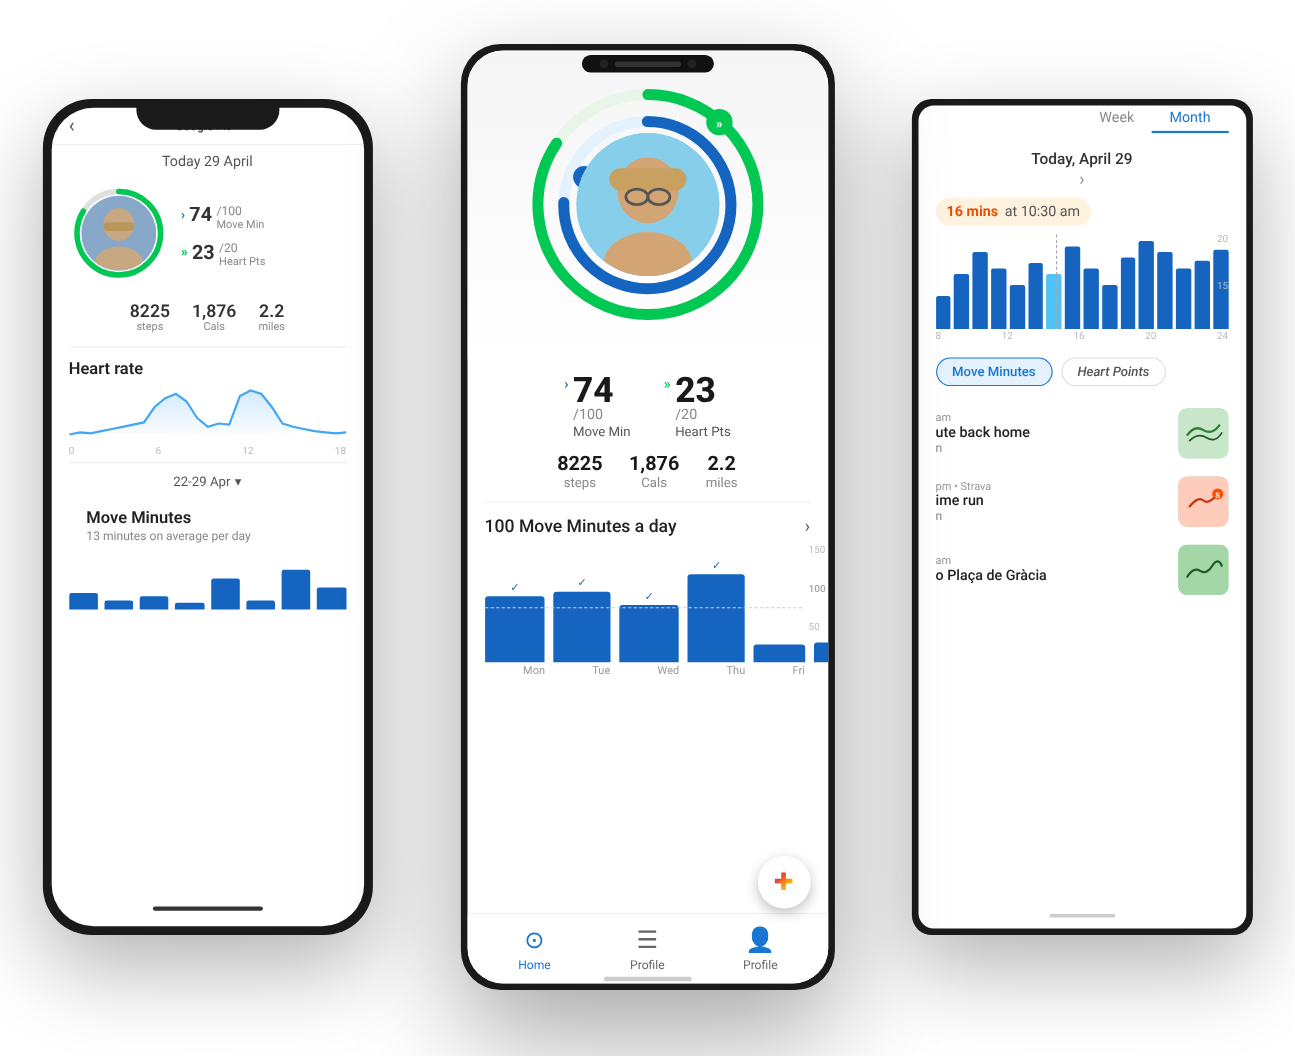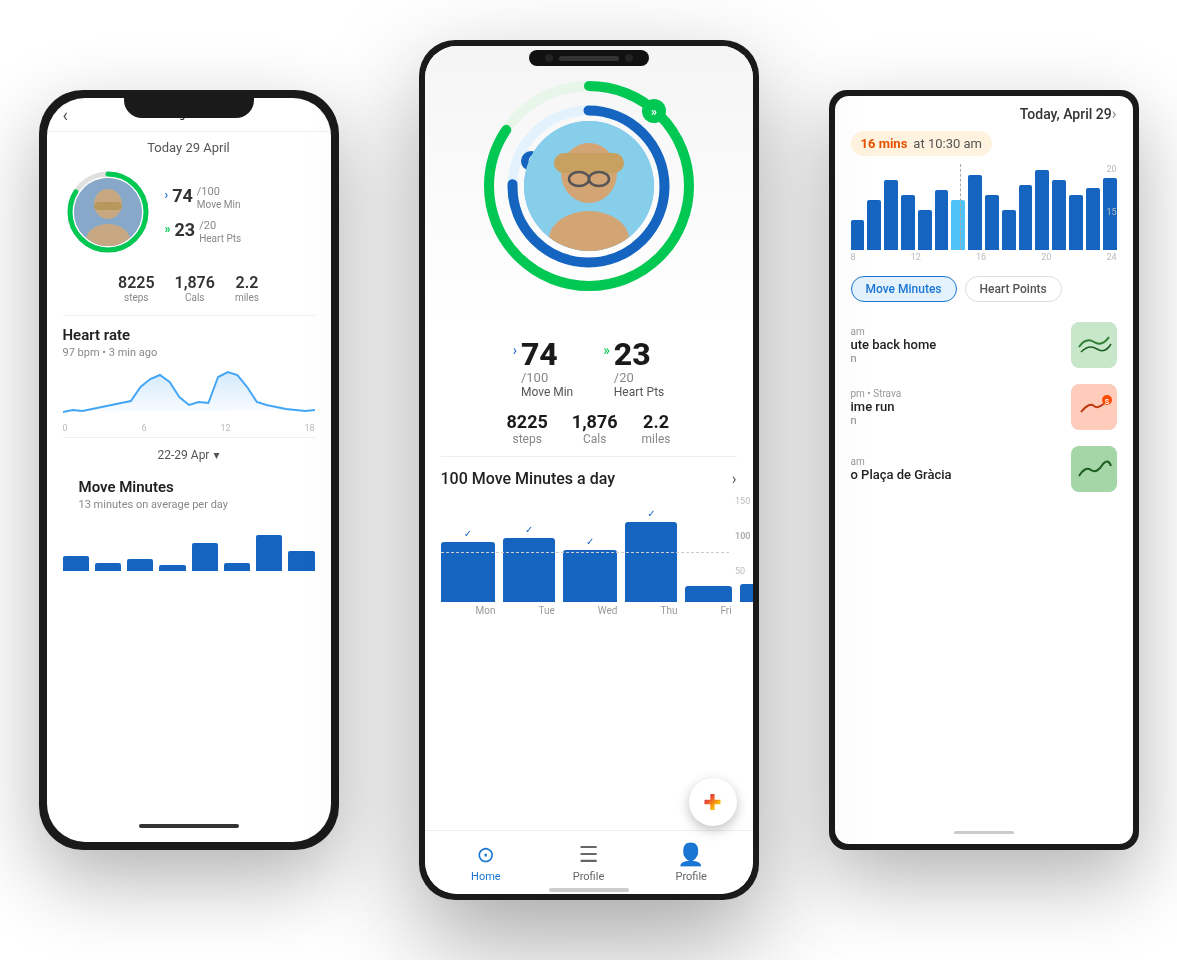--- a/index.html
+++ b/index.html
@@ -403,22 +403,23 @@
     .right-tab {
       padding: 4px 16px;
       font-size: 13px;
       color: #888;
       border-bottom: 2px solid transparent;
     }
     .right-tab.active { color: #1976d2; border-bottom-color: #1976d2; }
     .right-today {
       display: flex;
       align-items: center;
-      justify-content: flex-end;
+      justify-content: center;
       padding: 8px 16px 4px;
+      flex-direction: column;
     }
     .right-today .date-text { font-size: 14px; font-weight: 500; color: #333; }
     .right-today .arrow { color: #888; }
     .activity-badge {
       margin: 4px 16px;
       background: #fff3e0;
       border-radius: 16px;
       padding: 5px 10px;
       display: inline-flex;
       align-items: center;
@@ -460,21 +461,21 @@
       gap: 8px;
       padding: 8px 16px;
     }
     .pill {
       padding: 5px 14px;
       border-radius: 20px;
       font-size: 12px;
       font-weight: 500;
     }
     .pill.active { background: #e3f2fd; color: #1976d2; border: 1.5px solid #1976d2; }
-    .pill.inactive { background: white; color: #555; border: 1.5px solid #ddd; }
+    .pill.inactive { background: white; color: #555; border: 1.5px solid #ddd; font-style: italic; }
     .activity-list { padding: 4px 0; }
     .activity-item {
       display: flex;
       align-items: center;
       padding: 8px 16px;
       gap: 10px;
     }
     .activity-info { flex: 1; }
     .activity-info .act-time { font-size: 10px; color: #999; }
     .activity-info .act-name { font-size: 13px; font-weight: 500; color: #222; }
@@ -576,21 +577,20 @@
           <div class="lbl">Cals</div>
         </div>
         <div class="metric-item">
           <div class="val">2.2</div>
           <div class="lbl">miles</div>
         </div>
       </div>
       <div class="divider"></div>
 
       <div class="section-title">Heart rate</div>
-      <div class="section-sub">97 bpm • 3 min ago</div>
       <div class="heart-chart">
         <svg class="heart-svg" viewBox="0 0 260 60" preserveAspectRatio="none">
           <defs>
             <linearGradient id="heartGrad" x1="0" y1="0" x2="0" y2="1">
               <stop offset="0%" stop-color="#90caf9" stop-opacity="0.4"></stop>
               <stop offset="100%" stop-color="#90caf9" stop-opacity="0.05"></stop>
             </linearGradient>
           </defs>
           <path d="M0,45 L10,43 L20,44 L30,42 L40,40 L50,38 L60,36 L70,34 L80,20 L90,12 L100,8 L110,15 L120,30 L130,38 L140,35 L150,36 L160,10 L170,5 L180,8 L190,20 L200,35 L210,38 L220,40 L230,42 L240,43 L250,44 L260,43" fill="url(#heartGrad)" stroke="none"></path>
           <path d="M0,45 L10,43 L20,44 L30,42 L40,40 L50,38 L60,36 L70,34 L80,20 L90,12 L100,8 L110,15 L120,30 L130,38 L140,35 L150,36 L160,10 L170,5 L180,8 L190,20 L200,35 L210,38 L220,40 L230,42 L240,43 L250,44 L260,43" fill="none" stroke="#42a5f5" stroke-width="2"></path>
@@ -797,20 +797,24 @@
         </div>
       </div>
     </div>
     <div class="home-indicator-center"></div>
   </div>
 
   <div class="phone-right">
     <div class="screen">
       
       
+      <div class="right-tabs">
+        <div class="right-tab">Week</div>
+        <div class="right-tab active">Month</div>
+      </div>
       
       <div class="right-today">
         <span class="date-text">Today, April 29</span>
         <span class="arrow">›</span>
       </div>
       
       <div class="activity-badge">
         <span class="mins-bold">16 mins</span>
         <span class="rest">at 10:30 am</span>
       </div>

